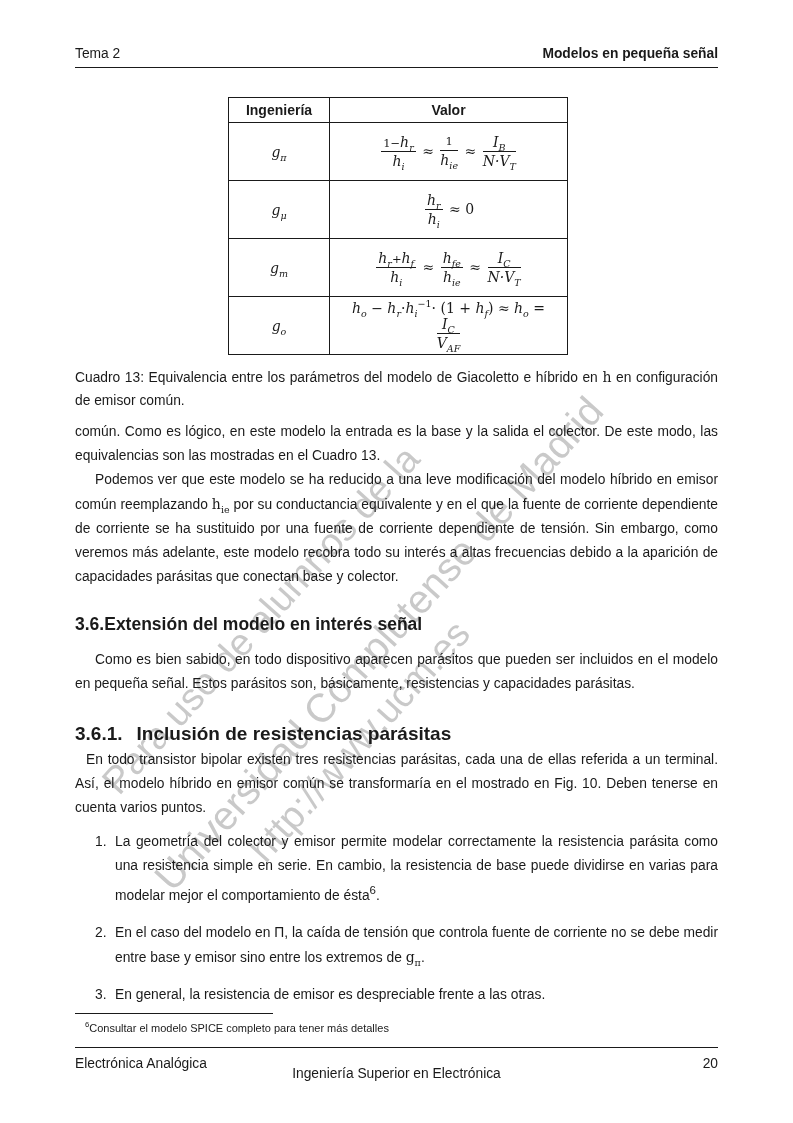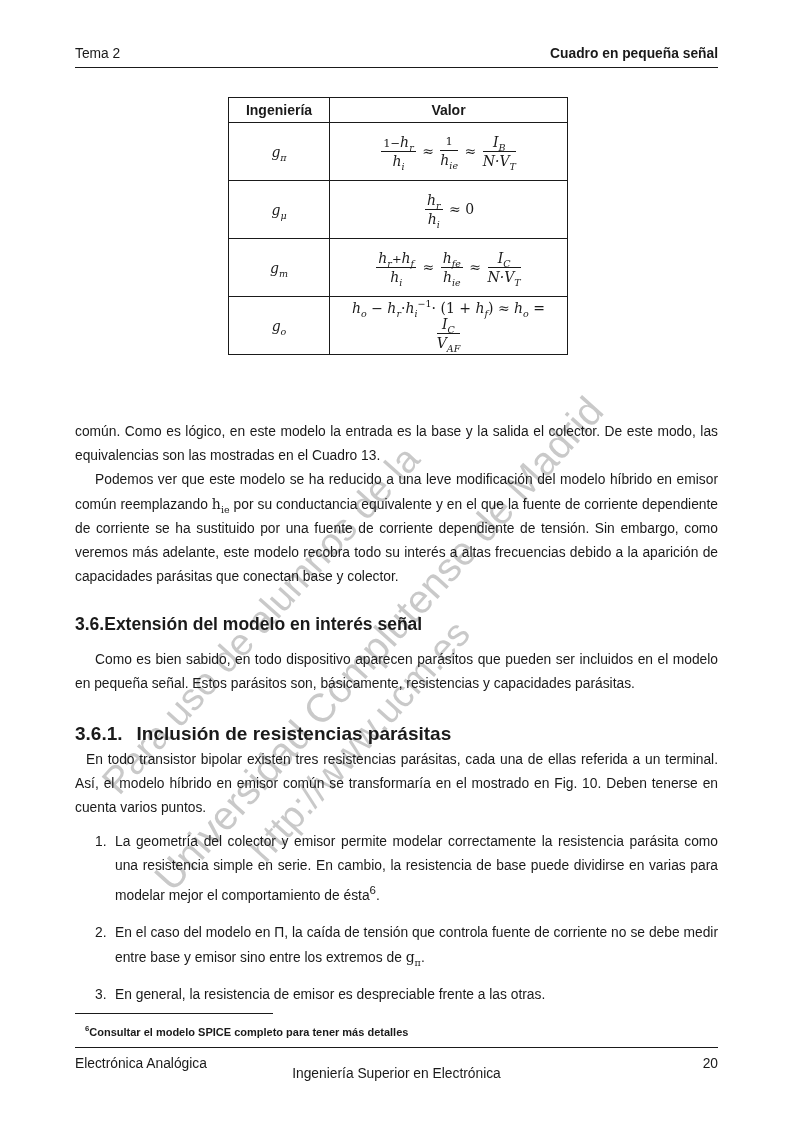--- a/index.html
+++ b/index.html
@@ -69,21 +69,21 @@
   .sub-head{position:absolute;left:75px;top:723px;font-size:19px;font-weight:bold;}
   .sub-head .sec-num{margin-right:14px;}
   .sub-intro{top:748px;}
 
   .list{position:absolute;left:75px;top:830px;width:643px;}
   .list-item{display:flex;margin-bottom:13px;font-size:13.8px;line-height:24px;}
   .li-num{width:20px;flex:0 0 20px;margin-left:20px;text-align:left;}
   .li-text{flex:1;text-align:justify;}
 
   .fn-rule{position:absolute;left:75px;top:1013px;width:198px;height:0;border-top:1px solid #1a1a1a;}
-  .footnote{position:absolute;left:75px;top:1019px;width:643px;font-size:11px;line-height:20px;text-indent:10px;font-weight:bold;}
+  .footnote{position:absolute;left:75px;top:1019px;width:643px;font-size:11px;line-height:12px;text-indent:10px;}
   .footnote sup{font-size:70%;}
 
   .ft-rule{position:absolute;left:75px;top:1047px;width:643px;height:0;border-top:1.2px solid #1a1a1a;}
   .footer{position:absolute;left:75px;top:1056px;width:643px;font-size:13.8px;}
   .ft-left{position:absolute;left:0;top:0;}
   .ft-center{position:absolute;left:0;width:100%;text-align:center;top:10px;}
   .ft-right{position:absolute;right:0;top:0;}
 </style>
 </head>
 <body>
@@ -92,21 +92,21 @@
 
   <div class="layer wmlayer">
     <div class="wm wm-a" style="color: rgb(201, 201, 201);">Para uso de alumnos de la</div>
     <div class="wm wm-b" style="color: rgb(201, 201, 201);">Universidad Complutense de Madrid</div>
     <div class="wm wm-c" style="color: rgb(201, 201, 201);">http://www.ucm.es</div>
   </div>
 
   <div class="layer content">
 
     <div class="hdr-left">Tema 2</div>
-    <div class="hdr-right">Cuadro en pequeña señal</div>
+    <div class="hdr-right">Modelos en pequeña señal</div>
     <div class="hdr-rule"></div>
 
     <table class="params">
       <thead>
         <tr>
           <th>Ingeniería</th>
           <th>Valor</th>
         </tr>
       </thead>
       <tbody>
@@ -122,20 +122,21 @@
           <td class="pcol math"><span class="math mi">g<sub>m</sub></span></td>
           <td class="math"><span class="frac"><span class="fnum"><span class="math mi">h<sub>r</sub></span>+<span class="math mi">h<sub>f</sub></span></span><span class="fden"><span class="math mi">h<sub>i</sub></span></span></span><span class="mtext"> ≈ </span><span class="frac"><span class="fnum"><span class="math mi">h<sub>fe</sub></span></span><span class="fden"><span class="math mi">h<sub>ie</sub></span></span></span><span class="mtext"> ≈ </span><span class="frac"><span class="fnum"><span class="math mi">I<sub>C</sub></span></span><span class="fden"><span class="math mi">N·V<sub>T</sub></span></span></span></td>
         </tr>
         <tr>
           <td class="pcol math"><span class="math mi">g<sub>o</sub></span></td>
           <td class="math"><span class="mtext"><span class="math mi">h<sub>o</sub></span> − <span class="math mi">h<sub>r</sub></span>·<span class="math mi">h<sub>i</sub></span><sup>−1</sup>· (1 + <span class="math mi">h<sub>f</sub></span>) ≈ <span class="math mi">h<sub>o</sub></span> = </span><span class="frac"><span class="fnum"><span class="math mi">I<sub>C</sub></span></span><span class="fden"><span class="math mi">V<sub>AF</sub></span></span></span></td>
         </tr>
       </tbody>
     </table>
 
+    <div class="caption">Cuadro 13: Equivalencia entre los parámetros del modelo de Giacoletto e híbrido en <span class="math mi">h</span> en configuración de emisor común.</div>
 
     <div class="para p1">común. Como es lógico, en este modelo la entrada es la base y la salida el colector. De este modo, las equivalencias son las mostradas en el Cuadro 13.</div>
     <div class="para p2 indent">Podemos ver que este modelo se ha reducido a una leve modificación del modelo híbrido en emisor común reemplazando <span class="math mi">h<sub>ie</sub></span> por su conductancia equivalente y en el que la fuente de corriente dependiente de corriente se ha sustituido por una fuente de corriente dependiente de tensión. Sin embargo, como veremos más adelante, este modelo recobra todo su interés a altas frecuencias debido a la aparición de capacidades parásitas que conectan base y colector.</div>
 
     <div class="sec-head">
       <span class="sec-num">3.6.</span><span>Extensión del modelo en interés señal</span>
     </div>
     <div class="para sec-intro indent">Como es bien sabido, en todo dispositivo aparecen parásitos que pueden ser incluidos en el modelo en pequeña señal. Estos parásitos son, básicamente, resistencias y capacidades parásitas.</div>
 
     <div class="sub-head">

